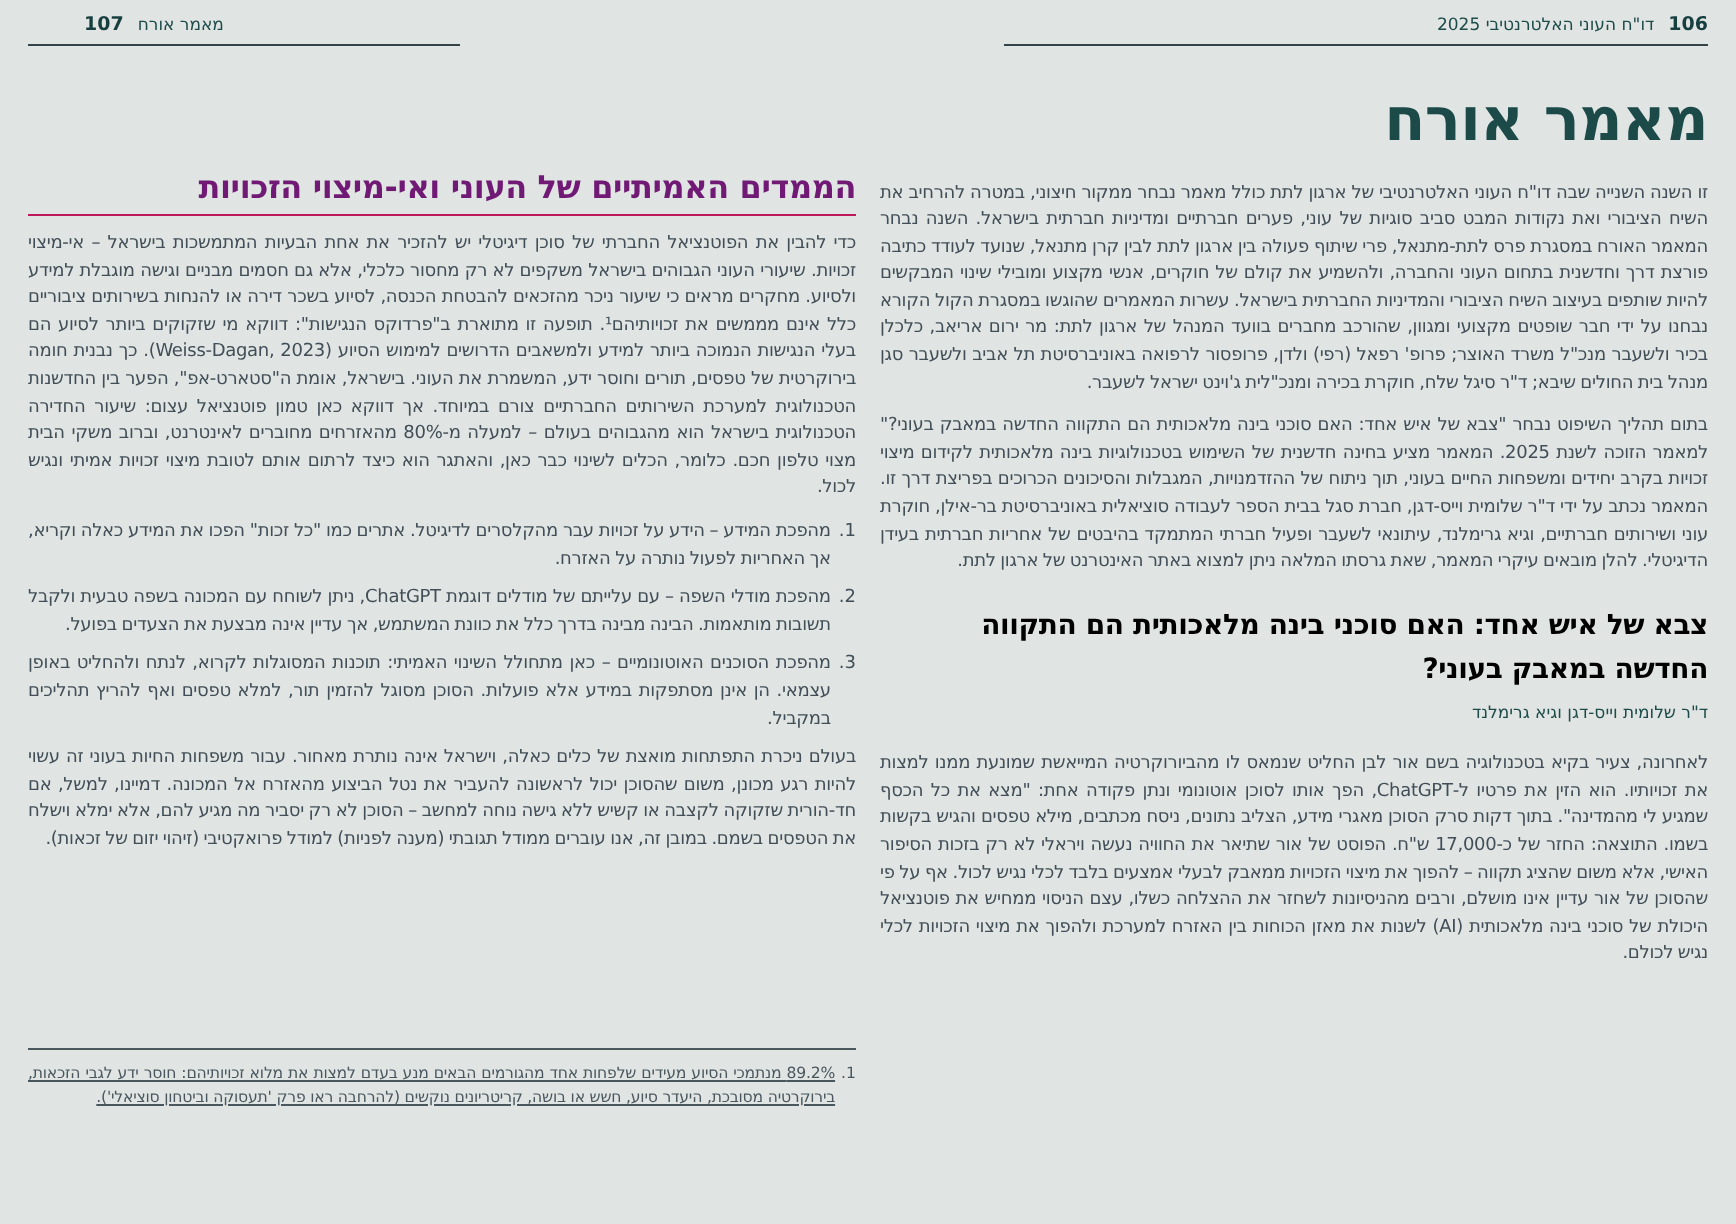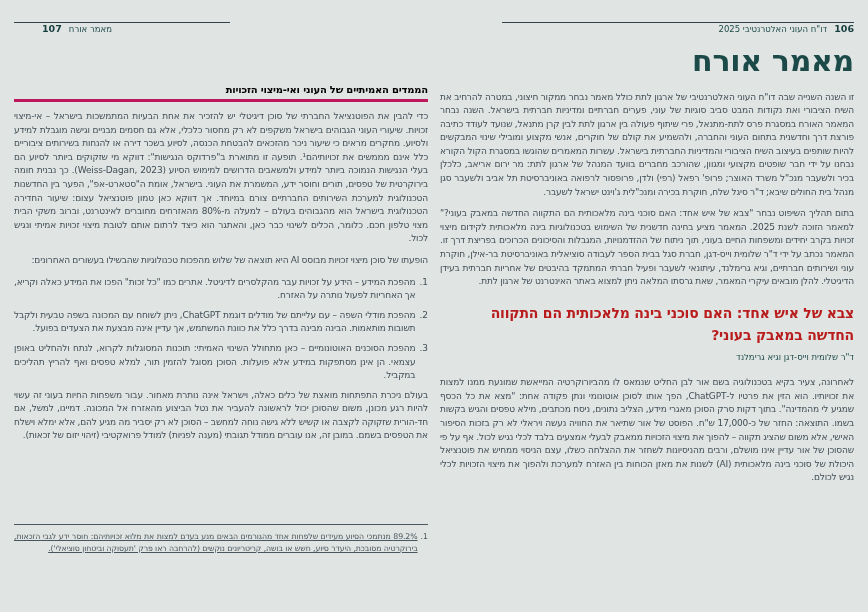--- a/index.html
+++ b/index.html
@@ -7,47 +7,47 @@
     position:relative; width:868px; height:612px;
     background:#e0e4e2; overflow:hidden;
     font-family:"DejaVu Sans", sans-serif;
     color:#414e57;
   }
   
   .run-header{
     position:absolute; top:7px; font-size:8.5px; color:#1d4b4a;
     display:flex; align-items:baseline; gap:7px;
   }
-  .run-header .pagenum{font-weight:bold; font-size:9.5px; color:#173f3f;margin-top:16px;}
+  .run-header .pagenum{font-weight:bold; font-size:9.5px; color:#173f3f;}
   .header-rule{position:absolute; top:22px; height:1.2px; background:#32444a;}
 
   .page{position:absolute; top:0; width:414px; height:612px;}
   .page-left{left:14px;}
   .page-right{left:440px;}
 
   .content{position:absolute; left:0; right:0; direction:rtl;}
   .content-left{top:84px;}
   .content-right{top:44px;}
 
   .doc-title{
     font-size:30px; font-weight:bold; color:#1b4a49;
     text-align:right; line-height:1.15; margin:0 0 12px 0;
     letter-spacing:-0.3px;
   }
   p.body{
     font-size:9px; line-height:13.6px; letter-spacing:-0.15px; word-spacing:-0.4px;
     text-align:justify; margin:0 0 8px 0;
   }
   .section-head{
-    font-size:10px; font-weight:bold; color:#000000;
-    border-bottom:3px solid #be185d; padding-bottom:4px; margin:0 0 8px 0;
+    font-size:16px; font-weight:bold; color:#701a75;
+    border-bottom:1px solid #be185d; padding-bottom:4px; margin:0 0 8px 0;
     letter-spacing:-0.2px;
   }
   .article-heading{
-    font-size:14px; font-weight:bold; color:#b91c1c; line-height:1.55;
+    font-size:14px; font-weight:bold; color:#000000; line-height:1.55;
     margin:14px 0 6px 0; letter-spacing:-0.2px;
   }
   .byline{font-size:8.5px; color:#1d4b4a; margin:0 0 14px 0;}
   .lead{margin-bottom:5px;}
   .num-list{margin:0 0 2px 0;}
   .num-item{display:flex; gap:4px; margin:0 0 6px 0;}
   .num-item .num{flex:0 0 auto; font-size:9px; line-height:13.6px;}
   .num-item .txt{
     font-size:9px; line-height:13.6px; letter-spacing:-0.15px; word-spacing:-0.4px;
     text-align:justify; flex:1 1 auto;
@@ -67,21 +67,20 @@
     <div class="run-header" style="left:28px;">
       <span class="pagenum">107</span>
       <span class="runhead">מאמר אורח</span>
     </div>
     <div class="header-rule" style="left:0; width:216px;"></div>
 
     <div class="content content-left">
       <div class="section-head">הממדים האמיתיים של העוני ואי-מיצוי הזכויות</div>
       <p class="body">כדי להבין את הפוטנציאל החברתי של סוכן דיגיטלי יש להזכיר את אחת הבעיות המתמשכות בישראל – אי-מיצוי זכויות. שיעורי העוני הגבוהים בישראל משקפים לא רק מחסור כלכלי, אלא גם חסמים מבניים וגישה מוגבלת למידע ולסיוע. מחקרים מראים כי שיעור ניכר מהזכאים להבטחת הכנסה, לסיוע בשכר דירה או להנחות בשירותים ציבוריים כלל אינם מממשים את זכויותיהם¹. תופעה זו מתוארת ב"פרדוקס הנגישות": דווקא מי שזקוקים ביותר לסיוע הם בעלי הנגישות הנמוכה ביותר למידע ולמשאבים הדרושים למימוש הסיוע (Weiss-Dagan, 2023). כך נבנית חומה בירוקרטית של טפסים, תורים וחוסר ידע, המשמרת את העוני. בישראל, אומת ה"סטארט-אפ", הפער בין החדשנות הטכנולוגית למערכת השירותים החברתיים צורם במיוחד. אך דווקא כאן טמון פוטנציאל עצום: שיעור החדירה הטכנולוגית בישראל הוא מהגבוהים בעולם – למעלה מ-80% מהאזרחים מחוברים לאינטרנט, וברוב משקי הבית מצוי טלפון חכם. כלומר, הכלים לשינוי כבר כאן, והאתגר הוא כיצד לרתום אותם לטובת מיצוי זכויות אמיתי ונגיש לכול.</p>
 
-      <p class="body lead">הופעתו של סוכן מיצוי זכויות מבוסס AI היא תוצאה של שלוש מהפכות טכנולוגיות שהבשילו בעשורים האחרונים:</p>
 
       <div class="num-list">
         <div class="num-item">
           <span class="num">1.</span>
           <span class="txt">מהפכת המידע – הידע על זכויות עבר מהקלסרים לדיגיטל. אתרים כמו "כל זכות" הפכו את המידע כאלה וקריא, אך האחריות לפעול נותרה על האזרח.</span>
         </div>
         <div class="num-item">
           <span class="num">2.</span>
           <span class="txt">מהפכת מודלי השפה – עם עלייתם של מודלים דוגמת ChatGPT, ניתן לשוחח עם המכונה בשפה טבעית ולקבל תשובות מותאמות. הבינה מבינה בדרך כלל את כוונת המשתמש, אך עדיין אינה מבצעת את הצעדים בפועל.</span>
         </div>

